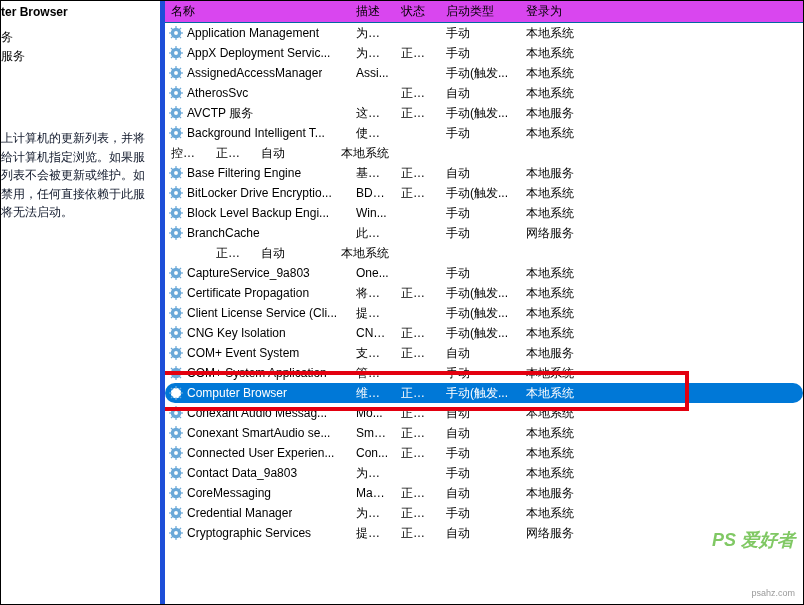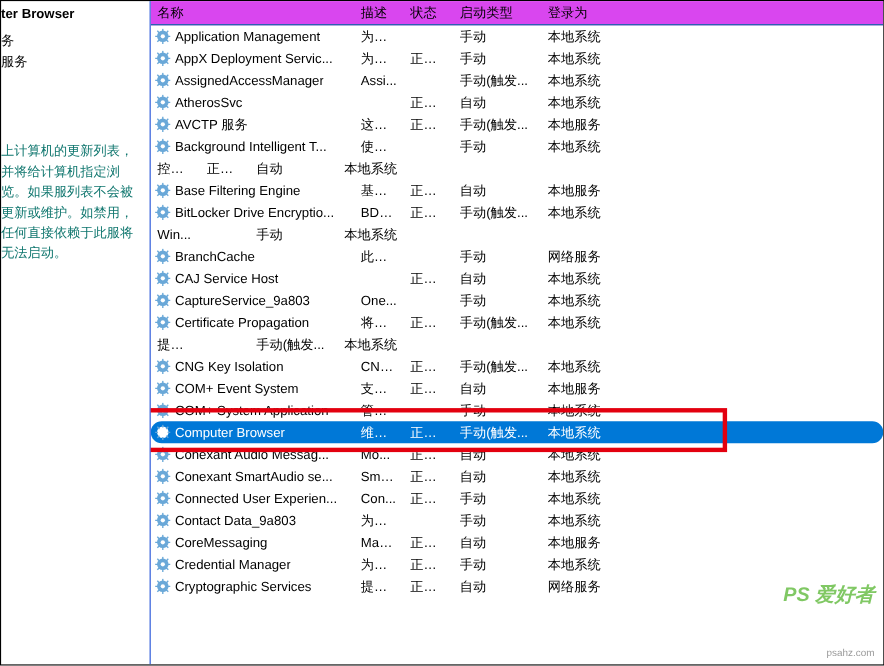--- a/index.html
+++ b/index.html
@@ -12,43 +12,42 @@
     height: 605px;
     overflow: hidden;
     position: relative;
     border: 1px solid #000;
   }
   .container {
     display: flex;
     height: 100%;
   }
   .left-panel {
-    width: 136px;
-    border-right: 1px solid #1d4ed8;
+    width: 164px;
+    border-right: 5px solid #1d4ed8;
     padding: 4px 8px 4px 0;
     overflow: hidden;
   }
   .left-title {
     font-weight: bold;
     font-size: 12px;
     margin-bottom: 10px;
     white-space: nowrap;
     overflow: hidden;
   }
   .left-links div {
     margin: 2px 0;
     color: #000;
     white-space: nowrap;
   }
   .left-desc {
     margin-top: 64px;
     line-height: 1.55;
-    color: #0f766e;
+    color: #0f172a;
     word-break: break-all;
-    font-family: Liberation Mono, monospace;
   }
   .right-panel {
     flex: 1;
     overflow: hidden;
     position: relative;
   }
   .header-row {
     display: flex;
     height: 22px;
     align-items: center;
@@ -360,20 +359,39 @@
               </svg>
             </span>
             <span class="label">BitLocker Drive Encryptio...</span>
           </div>
           <div class="cell col-desc">BDE...</div>
           <div class="cell col-status">正在...</div>
           <div class="cell col-startup">手动(触发...</div>
           <div class="cell col-logon">本地系统</div>
         </div>
         <div class="row">
+          <div class="col-name">
+            <span class="gear-icon">
+              <svg viewBox="0 0 16 16">
+                <circle class="c1" cx="8" cy="8" r="6" fill="#6aa8d8"></circle>
+                <circle cx="8" cy="8" r="2.2" fill="#fff"></circle>
+                <g stroke="#6aa8d8" stroke-width="1.4">
+                  <line x1="8" y1="0" x2="8" y2="3"></line>
+                  <line x1="8" y1="13" x2="8" y2="16"></line>
+                  <line x1="0" y1="8" x2="3" y2="8"></line>
+                  <line x1="13" y1="8" x2="16" y2="8"></line>
+                  <line x1="2.3" y1="2.3" x2="4.5" y2="4.5"></line>
+                  <line x1="11.5" y1="11.5" x2="13.7" y2="13.7"></line>
+                  <line x1="2.3" y1="13.7" x2="4.5" y2="11.5"></line>
+                  <line x1="11.5" y1="4.5" x2="13.7" y2="2.3"></line>
+                </g>
+              </svg>
+            </span>
+            <span class="label">Block Level Backup Engi...</span>
+          </div>
           <div class="cell col-desc">Win...</div>
           <div class="cell col-status"></div>
           <div class="cell col-startup">手动</div>
           <div class="cell col-logon">本地系统</div>
         </div>
         <div class="row">
           <div class="col-name">
             <span class="gear-icon">
               <svg viewBox="0 0 16 16">
                 <circle class="c1" cx="8" cy="8" r="6" fill="#6aa8d8"></circle>
@@ -391,39 +409,20 @@
               </svg>
             </span>
             <span class="label">BranchCache</span>
           </div>
           <div class="cell col-desc">此服...</div>
           <div class="cell col-status"></div>
           <div class="cell col-startup">手动</div>
           <div class="cell col-logon">网络服务</div>
         </div>
         <div class="row">
-          <div class="col-name">
-            <span class="gear-icon">
-              <svg viewBox="0 0 16 16">
-                <circle class="c1" cx="8" cy="8" r="6" fill="#6aa8d8"></circle>
-                <circle cx="8" cy="8" r="2.2" fill="#fff"></circle>
-                <g stroke="#6aa8d8" stroke-width="1.4">
-                  <line x1="8" y1="0" x2="8" y2="3"></line>
-                  <line x1="8" y1="13" x2="8" y2="16"></line>
-                  <line x1="0" y1="8" x2="3" y2="8"></line>
-                  <line x1="13" y1="8" x2="16" y2="8"></line>
-                  <line x1="2.3" y1="2.3" x2="4.5" y2="4.5"></line>
-                  <line x1="11.5" y1="11.5" x2="13.7" y2="13.7"></line>
-                  <line x1="2.3" y1="13.7" x2="4.5" y2="11.5"></line>
-                  <line x1="11.5" y1="4.5" x2="13.7" y2="2.3"></line>
-                </g>
-              </svg>
-            </span>
-            <span class="label">CAJ Service Host</span>
-          </div>
           <div class="cell col-desc"></div>
           <div class="cell col-status">正在...</div>
           <div class="cell col-startup">自动</div>
           <div class="cell col-logon">本地系统</div>
         </div>
         <div class="row">
           <div class="col-name">
             <span class="gear-icon">
               <svg viewBox="0 0 16 16">
                 <circle class="c1" cx="8" cy="8" r="6" fill="#6aa8d8"></circle>
@@ -466,20 +465,39 @@
               </svg>
             </span>
             <span class="label">Certificate Propagation</span>
           </div>
           <div class="cell col-desc">将用...</div>
           <div class="cell col-status">正在...</div>
           <div class="cell col-startup">手动(触发...</div>
           <div class="cell col-logon">本地系统</div>
         </div>
         <div class="row">
+          <div class="col-name">
+            <span class="gear-icon">
+              <svg viewBox="0 0 16 16">
+                <circle class="c1" cx="8" cy="8" r="6" fill="#6aa8d8"></circle>
+                <circle cx="8" cy="8" r="2.2" fill="#fff"></circle>
+                <g stroke="#6aa8d8" stroke-width="1.4">
+                  <line x1="8" y1="0" x2="8" y2="3"></line>
+                  <line x1="8" y1="13" x2="8" y2="16"></line>
+                  <line x1="0" y1="8" x2="3" y2="8"></line>
+                  <line x1="13" y1="8" x2="16" y2="8"></line>
+                  <line x1="2.3" y1="2.3" x2="4.5" y2="4.5"></line>
+                  <line x1="11.5" y1="11.5" x2="13.7" y2="13.7"></line>
+                  <line x1="2.3" y1="13.7" x2="4.5" y2="11.5"></line>
+                  <line x1="11.5" y1="4.5" x2="13.7" y2="2.3"></line>
+                </g>
+              </svg>
+            </span>
+            <span class="label">Client License Service (Cli...</span>
+          </div>
           <div class="cell col-desc">提供...</div>
           <div class="cell col-status"></div>
           <div class="cell col-startup">手动(触发...</div>
           <div class="cell col-logon">本地系统</div>
         </div>
         <div class="row">
           <div class="col-name">
             <span class="gear-icon">
               <svg viewBox="0 0 16 16">
                 <circle class="c1" cx="8" cy="8" r="6" fill="#6aa8d8"></circle>

